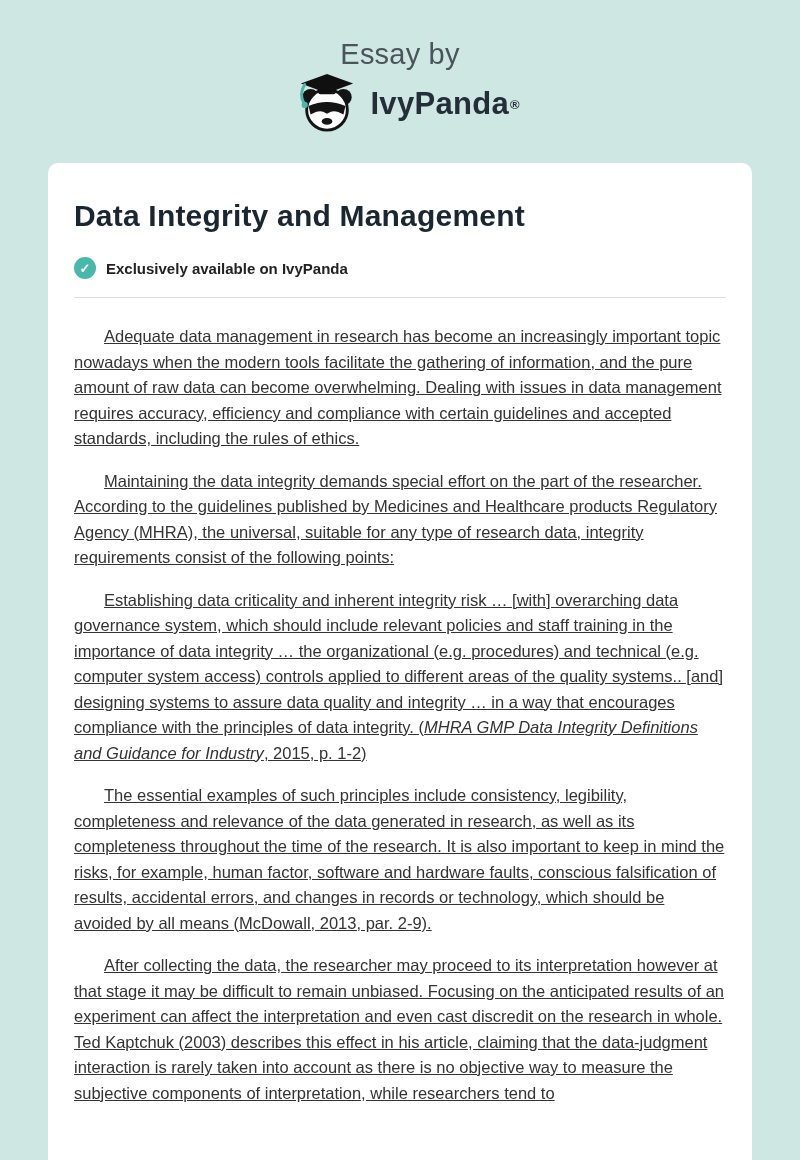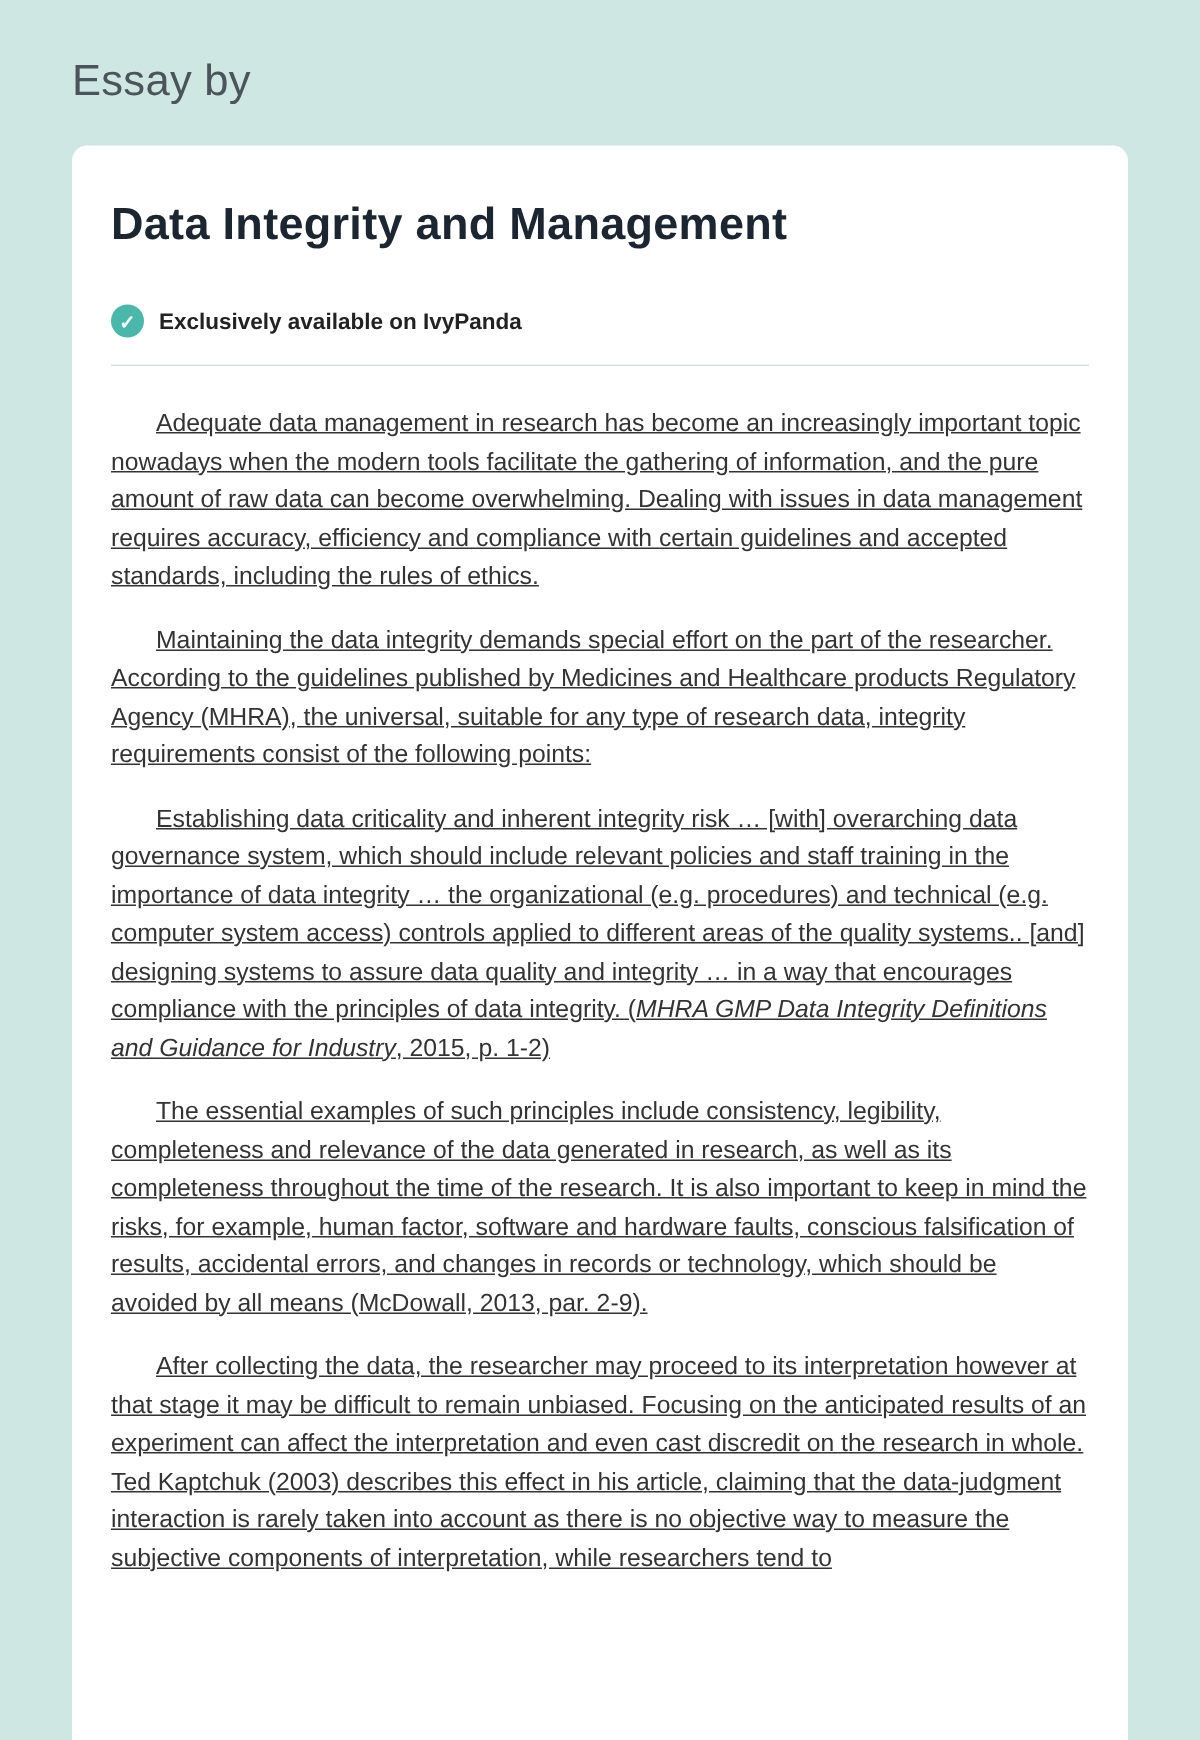--- a/index.html
+++ b/index.html
@@ -12,21 +12,21 @@
 
   body {
     background: #cfe7e3;
     font-family: "Liberation Sans", sans-serif;
     color: #333333;
   }
 
   
   .header {
     display: flex;
-    align-items: flex-start;
+    align-items: center;
     padding: 38px 48px 26px 48px;
     flex-direction: column;
   }
 
   .essay-by {
     font-size: 29px;
     color: #4a545b;
     font-weight: 400;
     letter-spacing: 0.2px;
   }
@@ -65,21 +65,21 @@
     margin: 0 48px;
     border-radius: 10px;
     padding: 36px 26px 48px 26px;
     min-height: 1100px;
   }
 
   .page-title {
     font-size: 30px;
     font-weight: 700;
     color: #1b2631;
-    margin-bottom: 36px;
+    margin-bottom: 24px;
     letter-spacing: 0.2px;
   }
 
   .availability {
     display: flex;
     align-items: center;
     margin-bottom: 18px;
   }
 
   .check-circle {
@@ -123,20 +123,43 @@
   .article-body p.para:last-child { margin-bottom: 16px; }
 
   .article-body em { font-style: italic; }
 </style>
 </head>
 <body>
 
 <div class="header">
   <span class="essay-by">Essay by</span>
 
+  <div class="brand">
+    <span>
+      <svg class="brand-logo" viewBox="0 0 64 64" aria-hidden="true">
+
+        <circle cx="15" cy="27" r="8.5" fill="#141414"></circle>
+        <circle cx="49" cy="27" r="8.5" fill="#141414"></circle>
+
+        <circle cx="32" cy="40" r="21" fill="#ffffff" stroke="#141414" stroke-width="3"></circle>
+
+        <path d="M13 36 Q32 28 51 36 L49 45 Q41 40 36 42 L32 44 L28 42 Q23 40 15 45 Z" fill="#141414"></path>
+
+        <ellipse cx="32" cy="52" rx="5.5" ry="3.5" fill="#141414"></ellipse>
+
+        <polygon points="32,3 59,13 32,23 5,13" fill="#101010"></polygon>
+        <rect x="23" y="17" width="18" height="7" rx="2" fill="#101010"></rect>
+
+        <path d="M9 14 Q3 24 8 33" stroke="#49b8aa" stroke-width="3" fill="none" stroke-linecap="round"></path>
+        <circle cx="9" cy="35" r="3.2" fill="#49b8aa"></circle>
+      </svg>
+    </span>
+    <span class="brand-name">IvyPanda</span>
+    <span class="brand-reg">®</span>
+  </div>
 </div>
 
 <div class="card">
 
   <h1 class="page-title">Data Integrity and Management</h1>
 
   <div class="availability">
     <span class="check-circle">✓</span>
     <span class="availability-text">Exclusively available on IvyPanda</span>
   </div>

